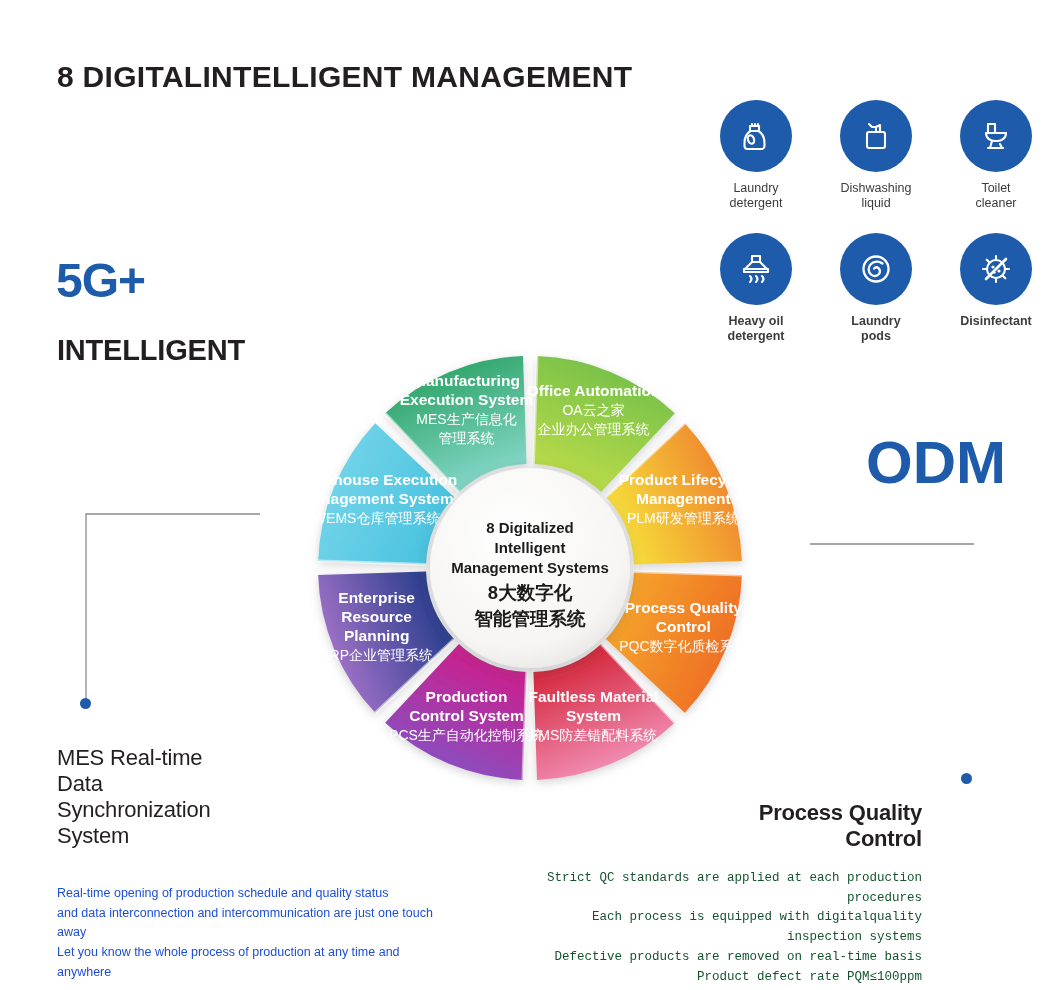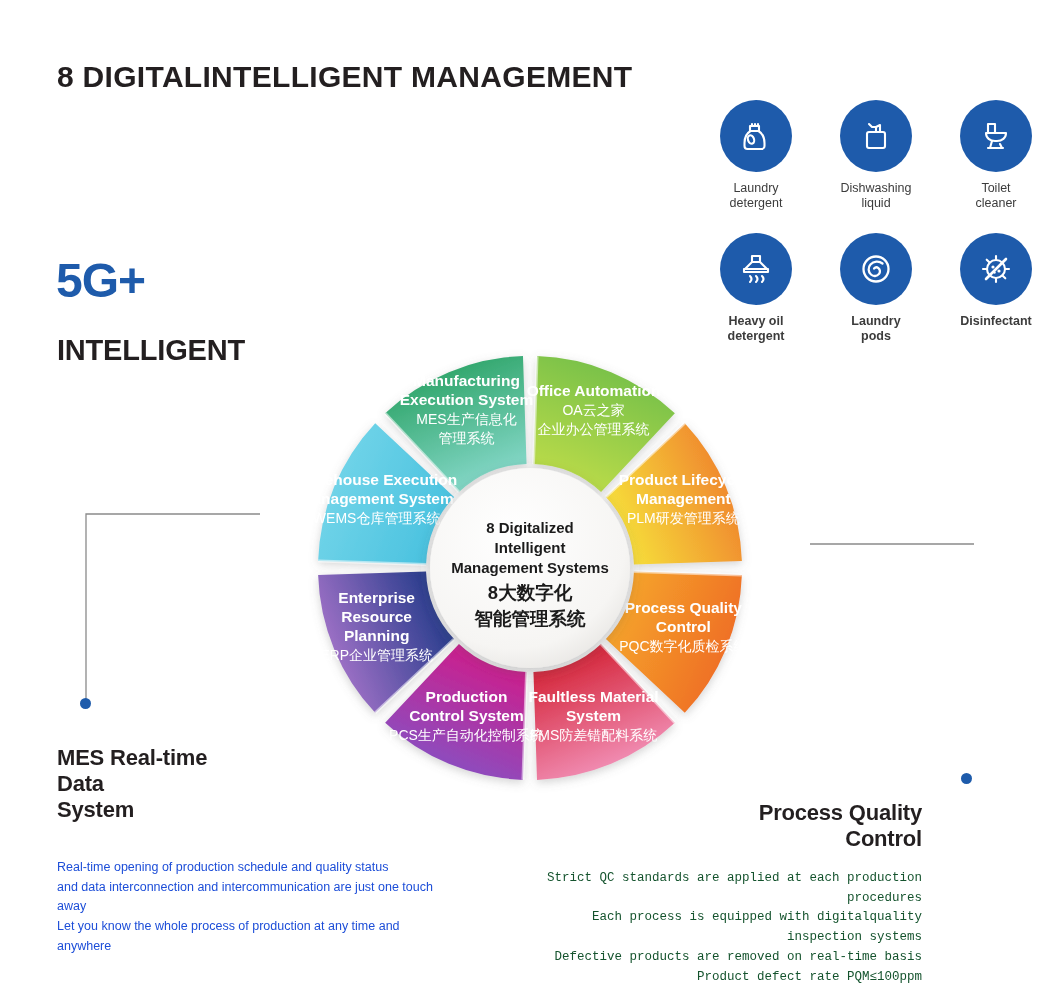--- a/index.html
+++ b/index.html
@@ -58,21 +58,21 @@
 
   .hub-en { font-size: 15px; font-weight: 700; fill: #1b1b1b; }
   .hub-cn { font-size: 18.5px; font-weight: 700; fill: #1b1b1b; }
 
   
   .connector { position: absolute; stroke: #8a8a8a; fill: none; stroke-width: 1.3; }
 
   
   .blk-left { position: absolute; left: 57px; top: 745px; width: 390px; }
   .blk-left h3 {
-    font-size: 22px; font-weight: 700; color: #231f20; line-height: 1.18;
+    font-size: 22px; font-weight: 400; color: #231f20; line-height: 1.18;
     letter-spacing: -0.2px;
   }
   .blk-left .body {
     margin-top: 35px; font-size: 12.5px; color: #1d4ed8; line-height: 1.58;
   }
   .blk-right { position: absolute; right: 50px; top: 800px; width: 400px; text-align: right; }
   .blk-right h3 {
     font-size: 22px; font-weight: 700; color: #231f20; line-height: 1.18;
     letter-spacing: -0.2px;
   }
@@ -86,20 +86,21 @@
 
 <div id="page">
 
   <div class="page-title">8 DIGITALINTELLIGENT MANAGEMENT</div>
 
   <div class="fivegp">5G+</div>
   <div class="factory">
     <div>INTELLIGENT</div>
   </div>
 
+  <div class="odm">ODM</div>
 
   <div class="icon-grid">
     <div class="icon-row">
 
       <div class="icon-cell">
         <div class="icon-badge">
           <svg width="42" height="42" viewBox="0 0 42 42">
             <g fill="none" stroke="#fff" stroke-width="2.1" stroke-linejoin="round" stroke-linecap="round">
               <path d="M15 11 h9 v5 h-9 z"></path>
               <path d="M17 11 v-2 M20 11 v-2 M23 11 v-2"></path>
@@ -299,20 +300,21 @@
 
   <svg class="connector" style="left:808px; top:536px;" width="170" height="16">
     <path d="M2 8 H166"></path>
   </svg>
   <div class="dot" style="left:961px; top:773px;"></div>
 
   <div class="blk-left">
     <h3>
       <div>MES Real-time</div>
       <div>Data</div>
+      <div>Synchronization</div>
       <div>System</div>
     </h3>
     <div class="body">
       <div>Real-time opening of production schedule and quality status</div>
       <div>and data interconnection and intercommunication are just one touch away</div>
       <div>Let you know the whole process of production at any time and anywhere</div>
     </div>
   </div>
 
   <div class="blk-right">

